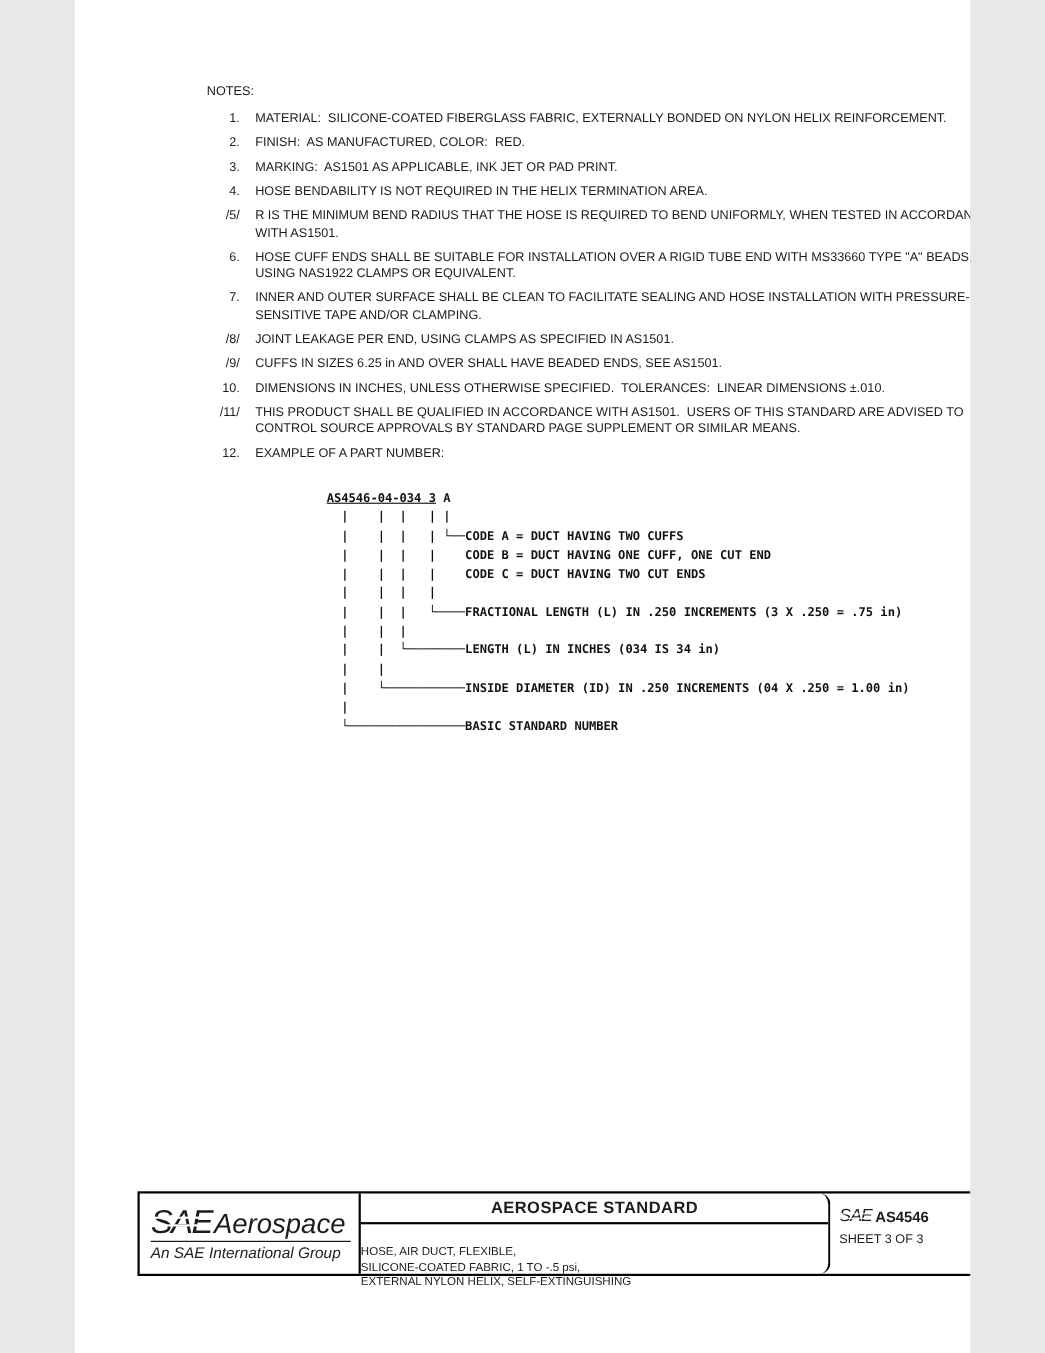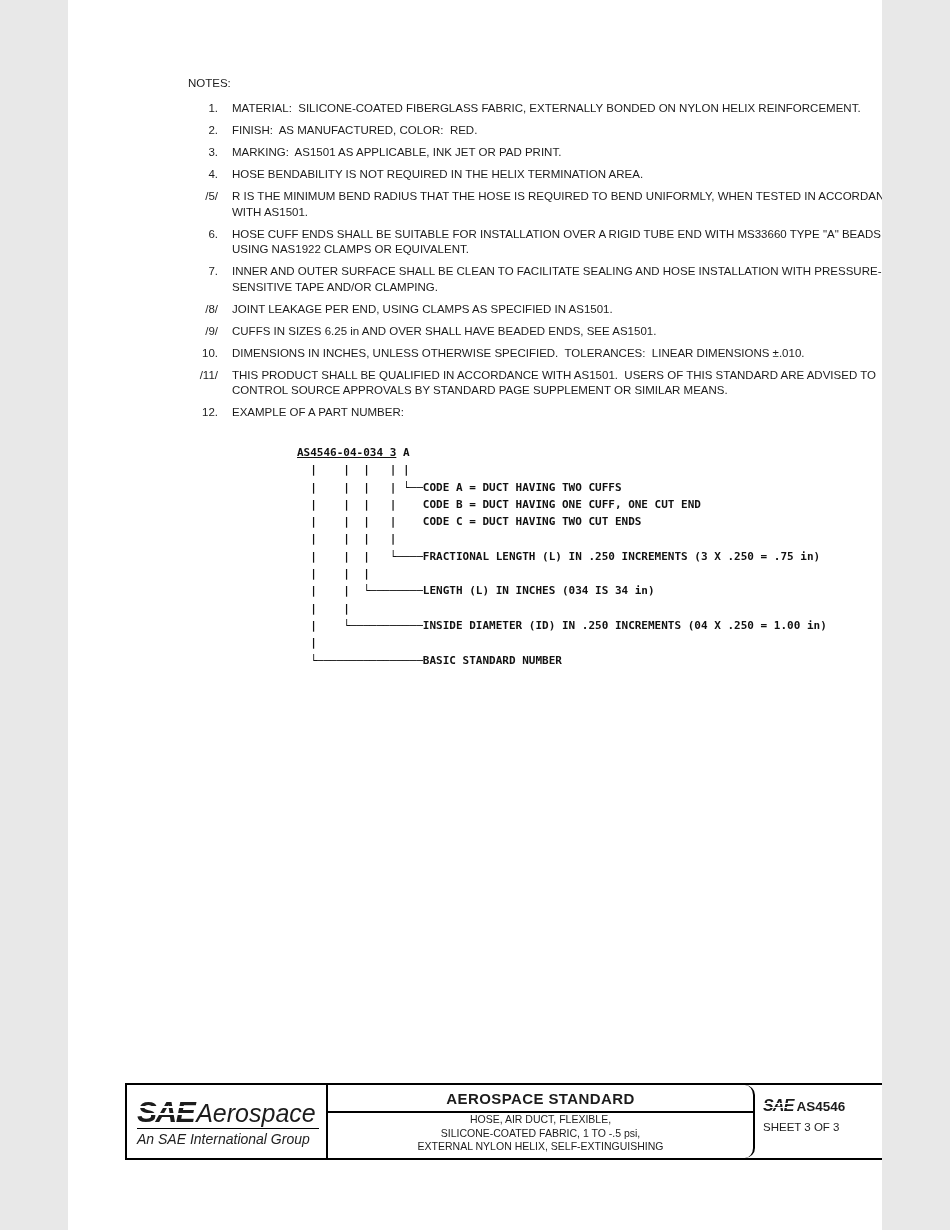--- a/index.html
+++ b/index.html
@@ -85,21 +85,21 @@
   .logo-block { display: inline-block; width: 182px; }
   .logo-row {
     display: flex;
     align-items: baseline;
     border-bottom: 1.5px solid #000;
     padding-bottom: 1px;
   }
   .sae-mark {
     position: relative;
     display: inline-block;
-    font-weight: bold;
+    font-weight: normal;
     font-style: italic;
     letter-spacing: -0.05em;
     line-height: 1;
   }
   .sae-mark::before, .sae-mark::after {
     content: "";
     position: absolute;
     left: -2%;
     width: 104%;
     height: 0.065em;
@@ -131,24 +131,25 @@
   }
   .title-main {
     text-align: center;
     font-weight: bold;
     font-size: 15px;
     letter-spacing: 0.4px;
     padding: 5px 0 4px;
     border-bottom: 2px solid #000;
   }
   .title-sub {
-    text-align: center;
+    text-align: left;
     font-size: 10.5px;
     line-height: 13.7px;
     padding-top: 0;
+    margin-top: 19px;
   }
 
   .cell-doc {
     flex: 0 0 140px;
     width: 140px;
     border-right: 2px solid #000;
     box-sizing: border-box;
     padding: 13px 0 0 8px;
   }
   .doc-row1 { display: flex; align-items: center; }

